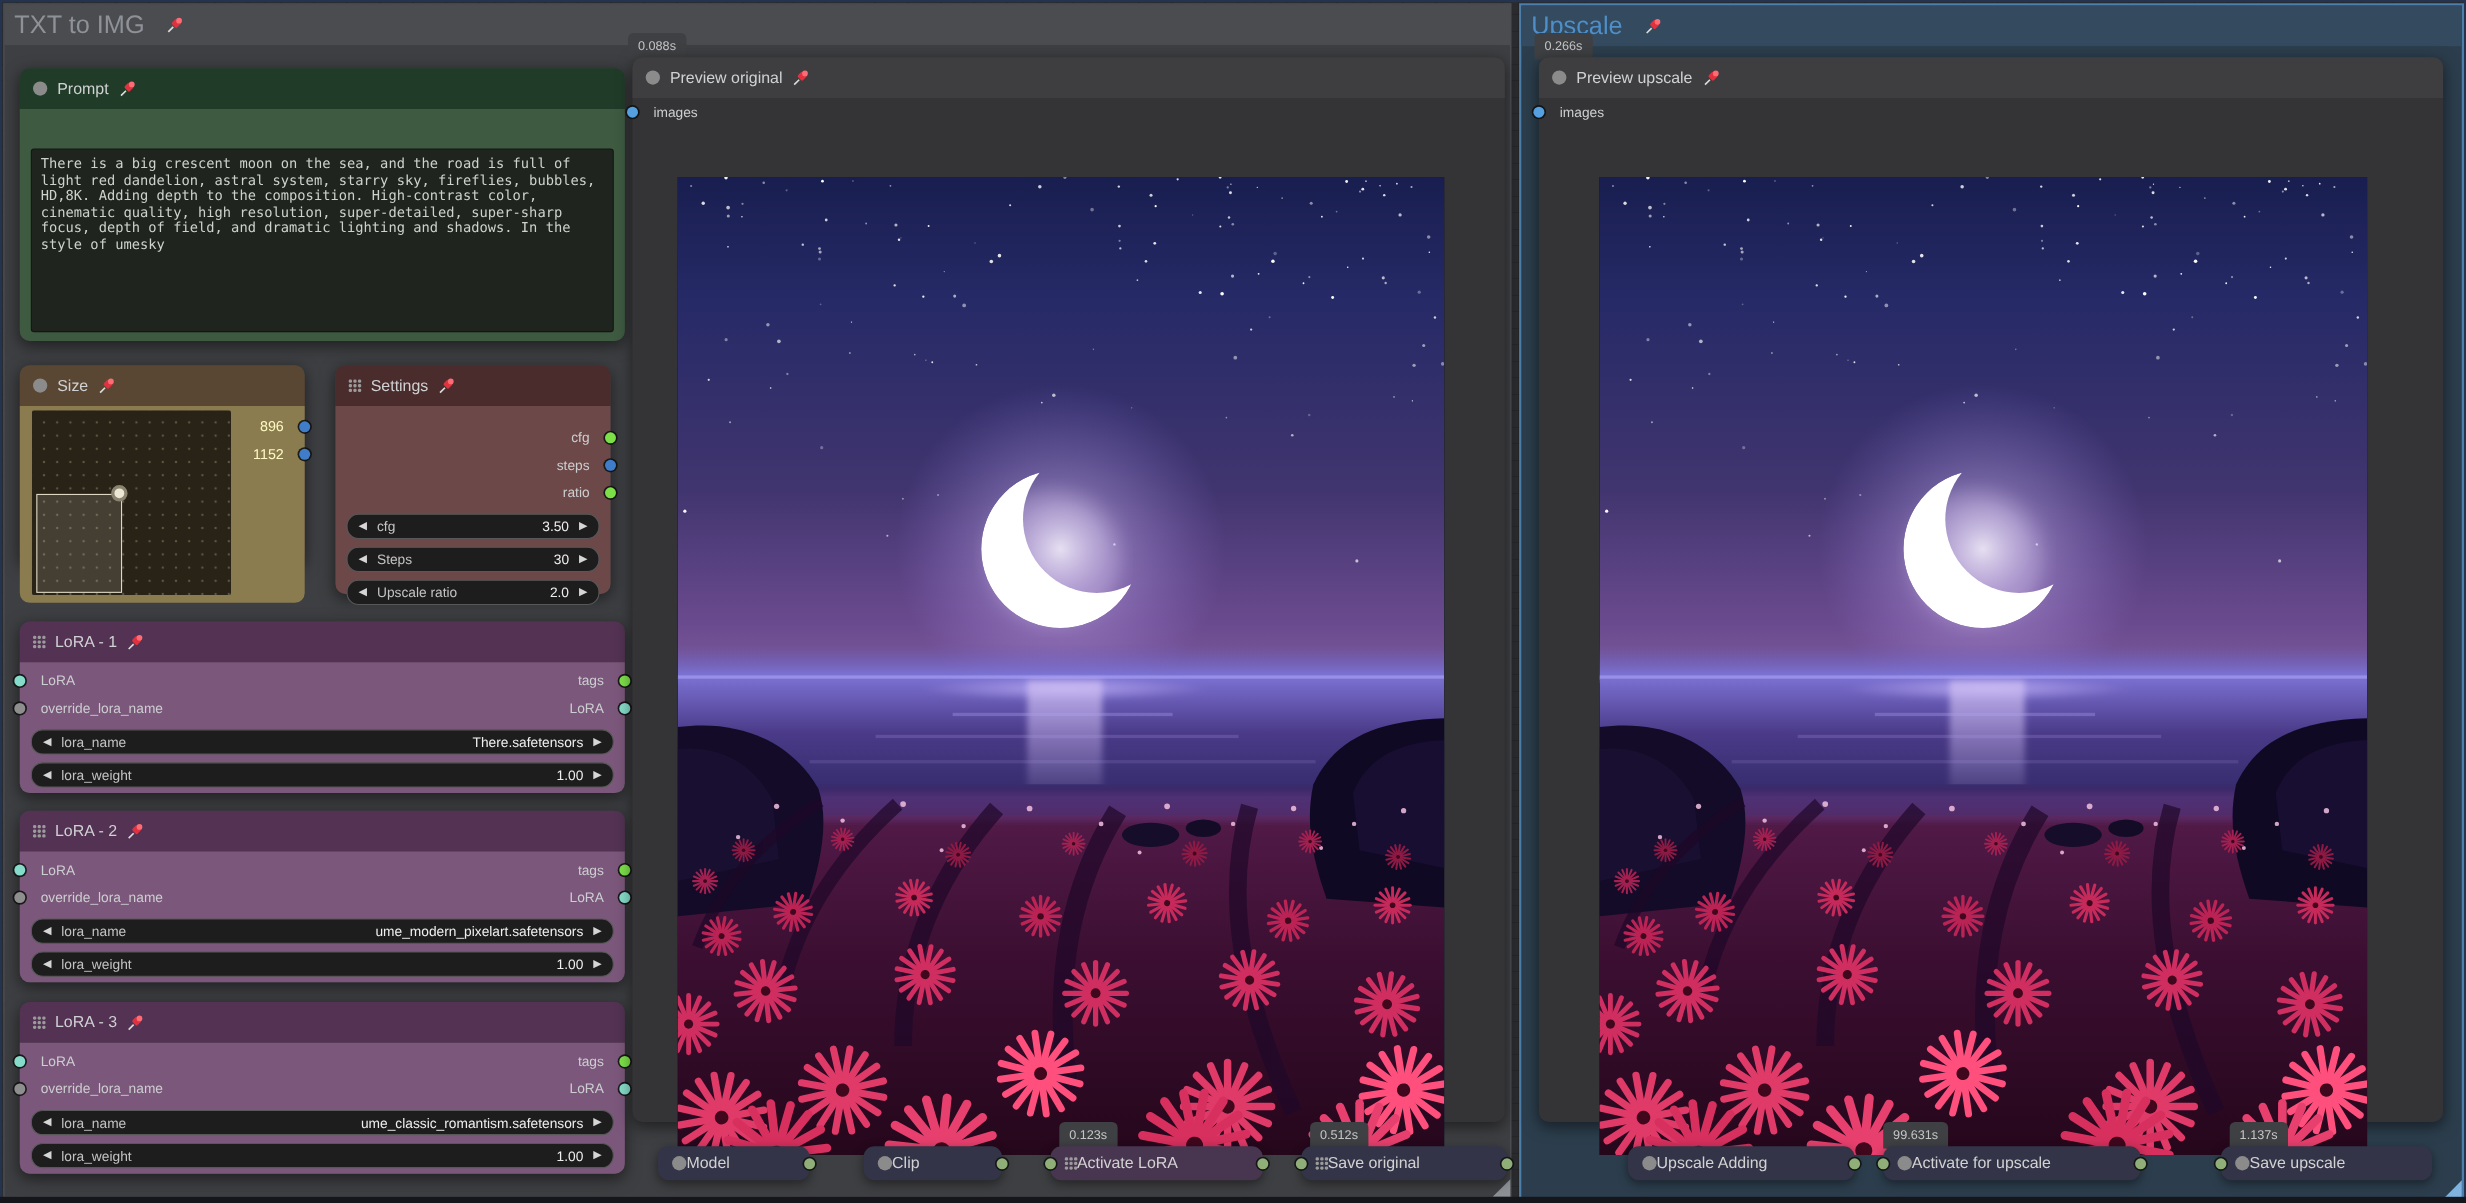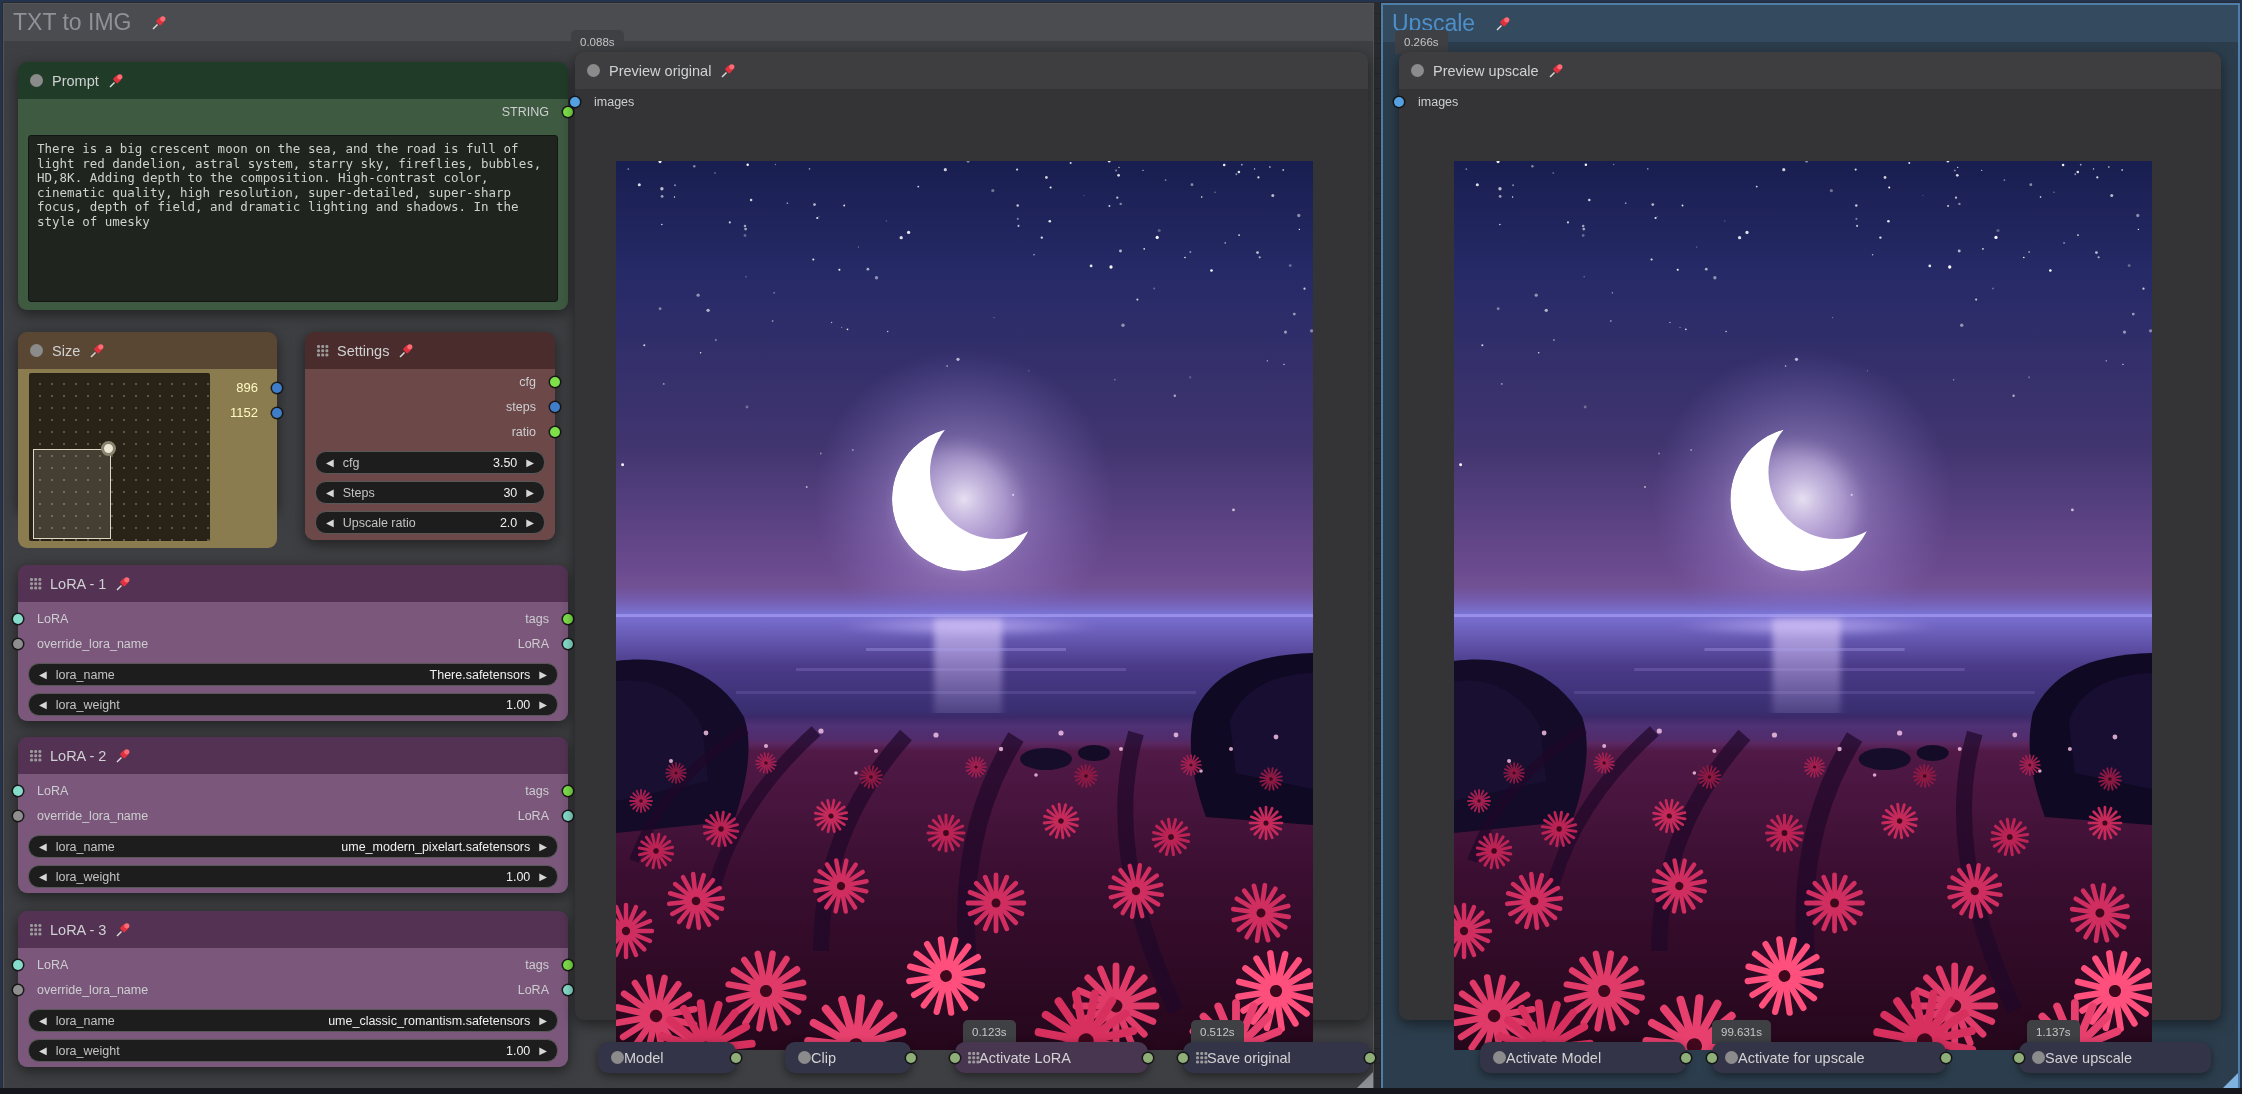--- a/index.html
+++ b/index.html
@@ -64,21 +64,21 @@
   .size-canvas{position:absolute;left:11px;top:4px;width:181px;height:168px;background:#292217;border-radius:2px;
       background-image:radial-gradient(#5e5742 1px, transparent 1.4px);background-size:12px 12px;background-position:5px 5px;}
   .size-rect{position:absolute;left:4px;top:76px;width:76px;height:88px;background:rgba(236,230,214,.15);border:1.5px solid #ddd7c4;}
   .size-handle{position:absolute;left:72px;top:68px;width:15px;height:15px;border-radius:50%;background:#ece6d4;border:3px solid #8a8370;box-sizing:border-box;}
   .size-outs{position:absolute;right:0;top:6px;width:70px;}
   .size-outs .slot-row{height:25px;font-size:13px;color:#fef9c3;}
 
   
   .n-settings{left:305px;top:332px;width:250px;height:208px;}
   .n-settings .node-header{background:#4a2c2d;}
-  .n-settings .node-body{background:#6c4848;height:171px;padding-top:0;box-sizing:border-box;}
+  .n-settings .node-body{background:#6c4848;height:171px;padding-top:16px;box-sizing:border-box;}
   .n-settings .pill{margin:7px 10px 0 10px;}
 
   
   .n-lora .node-header{background:#533253;}
   .n-lora .node-body{background:#7b577b;height:119px;padding-top:4px;box-sizing:border-box;}
   .n-lora{left:18px;width:550px;height:156px;}
   .n-lora .pill{margin-top:7px;}
 
   
   .n-preview{background:#343436;}
@@ -132,24 +132,20 @@
     <div class="node-header">
       <span class="collapse-dot"></span>
       <span>Prompt</span>
       <svg class="pin" viewBox="0 0 16 16">
         <line x1="2" y1="14" x2="6.5" y2="9.5" stroke="#dcdcdc" stroke-width="1.5"></line>
         <rect x="6" y="3" width="6.5" height="6.5" rx="1.5" transform="rotate(45 9.2 6.2)" fill="#e0313f"></rect>
         <circle cx="11.8" cy="3.8" r="2.6" fill="#ff6b74"></circle>
       </svg>
     </div>
     <div class="node-body">
-      <div class="slot-row" style="justify-content:flex-end;">
-        <span class="sl-right">STRING</span>
-        <span class="slot-dot r dot-green"></span>
-      </div>
       <div class="prompt-box">There is a big crescent moon on the sea, and the road is full of light red dandelion, astral system, starry sky, fireflies, bubbles, HD,8K. Adding depth to the composition. High-contrast color, cinematic quality, high resolution, super-detailed, super-sharp focus, depth of field, and dramatic lighting and shadows. In the style of umesky</div>
     </div>
   </div>
 
   <div class="node n-size">
     <div class="node-header">
       <span class="collapse-dot"></span>
       <span>Size</span>
       <svg class="pin" viewBox="0 0 16 16">
         <line x1="2" y1="14" x2="6.5" y2="9.5" stroke="#dcdcdc" stroke-width="1.5"></line>
@@ -951,21 +947,21 @@
   <div class="badge" style="left:1191px;top:1020px;">0.512s</div>
   <div class="cnode" style="left:1183px;top:1042px;width:161px;">
     <span class="slot-dot l dot-sage"></span>
     <span class="grid-icon"></span>
     <span>Save original</span>
     <span class="slot-dot r dot-sage"></span>
   </div>
 
   <div class="cnode" style="left:1480px;top:1042px;width:180px;">
     <span class="collapse-dot"></span>
-    <span>Activate Model</span>
+    <span>Upscale Adding</span>
     <span class="slot-dot r dot-sage"></span>
   </div>
 
   <div class="badge" style="left:1712px;top:1020px;">99.631s</div>
   <div class="cnode" style="left:1712px;top:1042px;width:208px;">
     <span class="slot-dot l dot-sage"></span>
     <span class="collapse-dot"></span>
     <span>Activate for upscale</span>
     <span class="slot-dot r dot-sage"></span>
   </div>

